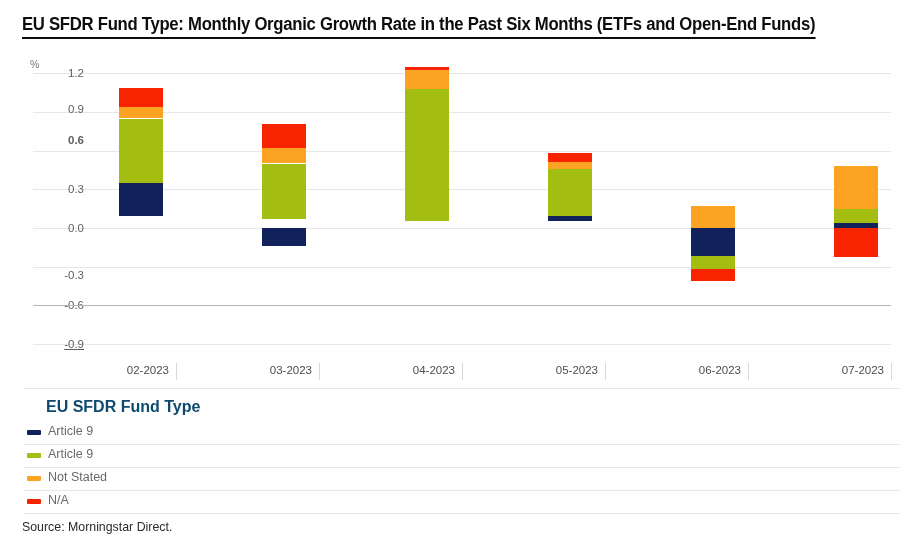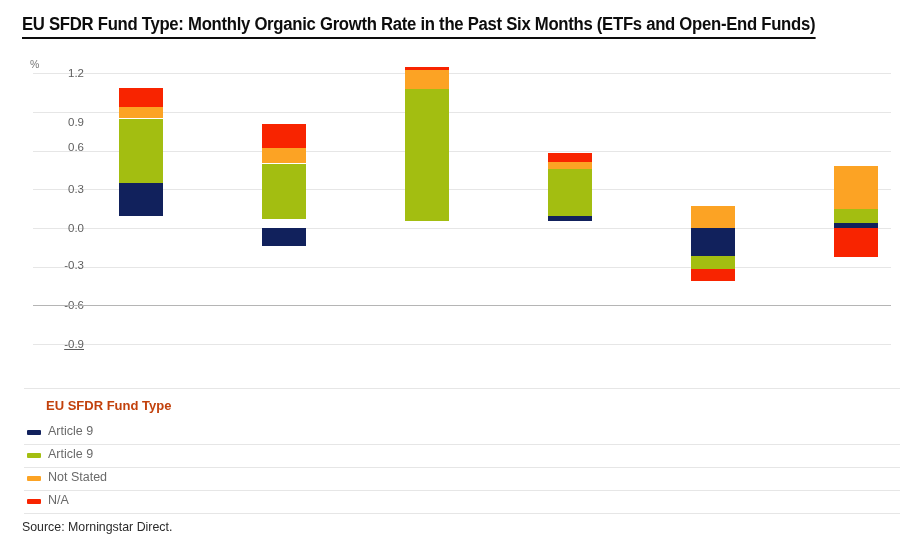--- a/index.html
+++ b/index.html
@@ -127,23 +127,23 @@
     width:924px;
   }
   .legend-sep{
     position:absolute;
     left:24px; width:876px; height:1px;
     background:#e6e6e6;
   }
   .legend-title{
     position:absolute;
     left:46px; top:398px;
-    font-size:13px;
+    font-size:16px;
     font-weight:bold;
-    color:#c2410c;
+    color:#0c4a6e;
   }
   .legend-row{
     position:absolute;
     left:24px;
     height:23px;
     width:876px;
   }
   .legend-swatch{
     position:absolute;
     left:3px; top:9px;
@@ -184,25 +184,25 @@
         <div class="gridline" style="top: 54.1px;"></div>
         <div class="gridline" style="top: 92.7px;"></div>
         <div class="gridline" style="top: 131.3px;"></div>
         <div class="gridline zero" style="top: 169.9px;"></div>
         <div class="gridline" style="top: 208.5px;"></div>
         <div class="gridline" style="top: 247.1px;"></div>
         <div class="gridline" style="top: 285.7px;"></div>
       </div>
     <div class="y-axis" id="y-axis">
         <div class="y-tick" style="top: 15.4px;">1.2</div>
-        <div class="y-tick" style="top: 64px; text-align: right;">0.9</div>
-        <div class="y-tick" style="top: 89px;">0.6</div>
+        <div class="y-tick" style="top: 51px; text-align: right;">0.9</div>
+        <div class="y-tick" style="top: 82px; font-weight: bold;">0.6</div>
         <div class="y-tick" style="top: 131.3px;">0.3</div>
         <div class="y-tick" style="top: 169.9px;">0.0</div>
-        <div class="y-tick" style="top: 207px;">-0.3</div>
+        <div class="y-tick" style="top: 217px;">-0.3</div>
         <div class="y-tick" style="top: 247.1px;">-0.6</div>
         <div class="y-tick" style="top: 285.7px; text-decoration: underline;">-0.9</div>
       </div>
     <div class="bars-layer" id="bars-layer">
         <div class="bar-group" style="left: 85.5px;">
           <div class="seg" style="top: 124.8px; height: 33.5px; background: rgb(17, 33, 92);"></div>
           <div class="seg" style="top: 60.5px; height: 64.3px; background: rgb(163, 190, 17);"></div>
           <div class="seg" style="top: 48.9px; height: 11.6px; background: rgb(252, 163, 36);"></div>
           <div class="seg" style="top: 29.6px; height: 19.3px; background: rgb(248, 36, 0);"></div>
         </div>
@@ -232,20 +232,34 @@
         <div class="bar-group" style="left: 800.5px;">
           <div class="seg" style="top: 108.1px; height: 42.5px; background: rgb(252, 163, 36);"></div>
           <div class="seg" style="top: 150.6px; height: 14.2px; background: rgb(163, 190, 17);"></div>
           <div class="seg" style="top: 164.7px; height: 5.1px; background: rgb(17, 33, 92);"></div>
           <div class="seg" style="top: 169.9px; height: 29.6px; background: rgb(248, 36, 0);"></div>
         </div>
       </div>
   </div>
   <div class="axis-line"></div>
 
+  <div class="x-axis" id="x-axis">
+      <div class="x-tick-sep" style="left: 143px;"></div>
+      <div class="x-tick-label" style="left: 143px;">02-2023</div>
+      <div class="x-tick-sep" style="left: 286px;"></div>
+      <div class="x-tick-label" style="left: 286px;">03-2023</div>
+      <div class="x-tick-sep" style="left: 429px;"></div>
+      <div class="x-tick-label" style="left: 429px;">04-2023</div>
+      <div class="x-tick-sep" style="left: 572px;"></div>
+      <div class="x-tick-label" style="left: 572px;">05-2023</div>
+      <div class="x-tick-sep" style="left: 715px;"></div>
+      <div class="x-tick-label" style="left: 715px;">06-2023</div>
+      <div class="x-tick-sep" style="left: 858px;"></div>
+      <div class="x-tick-label" style="left: 858px;">07-2023</div>
+    </div>
 
   <div class="legend" id="legend">
     <div class="legend-sep" style="top:0px;"></div>
   <div class="legend-row" style="top: 33px;">
         <span class="legend-swatch" style="background: rgb(17, 33, 92);"></span>
         <span class="legend-label">Article 9</span>
       </div>
       <div class="legend-sep" style="top: 56px;"></div>
       <div class="legend-row" style="top: 56px; text-decoration: underline;">
         <span class="legend-swatch" style="background: rgb(163, 190, 17);"></span>

